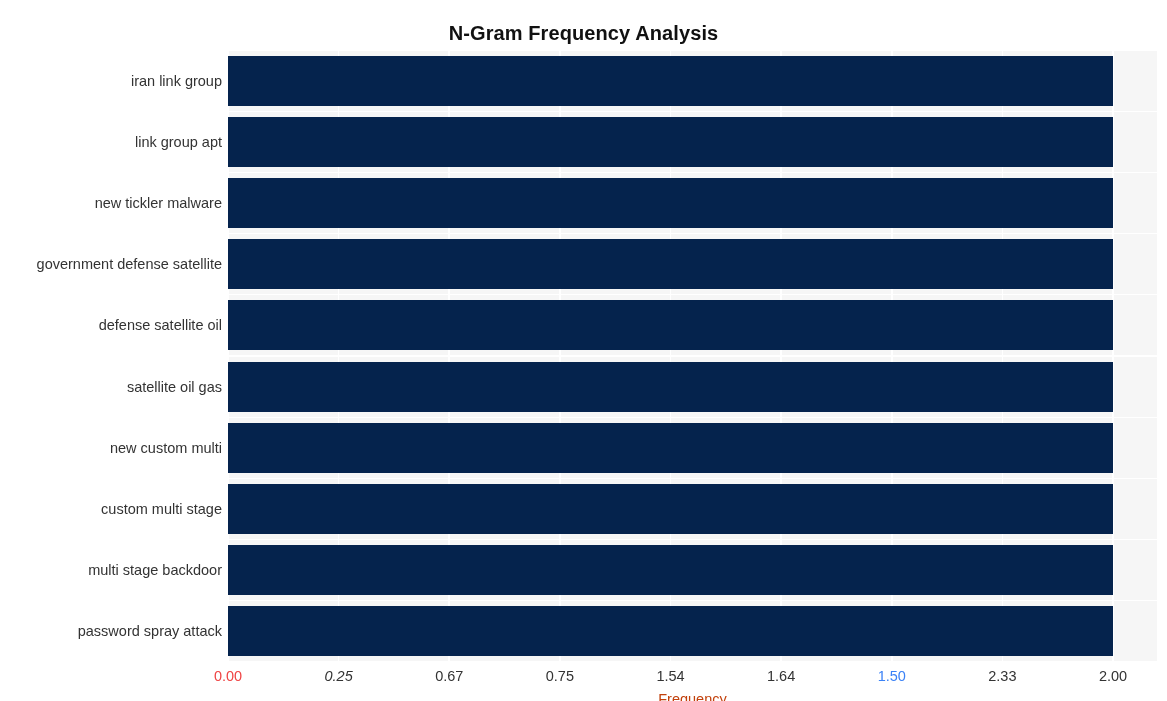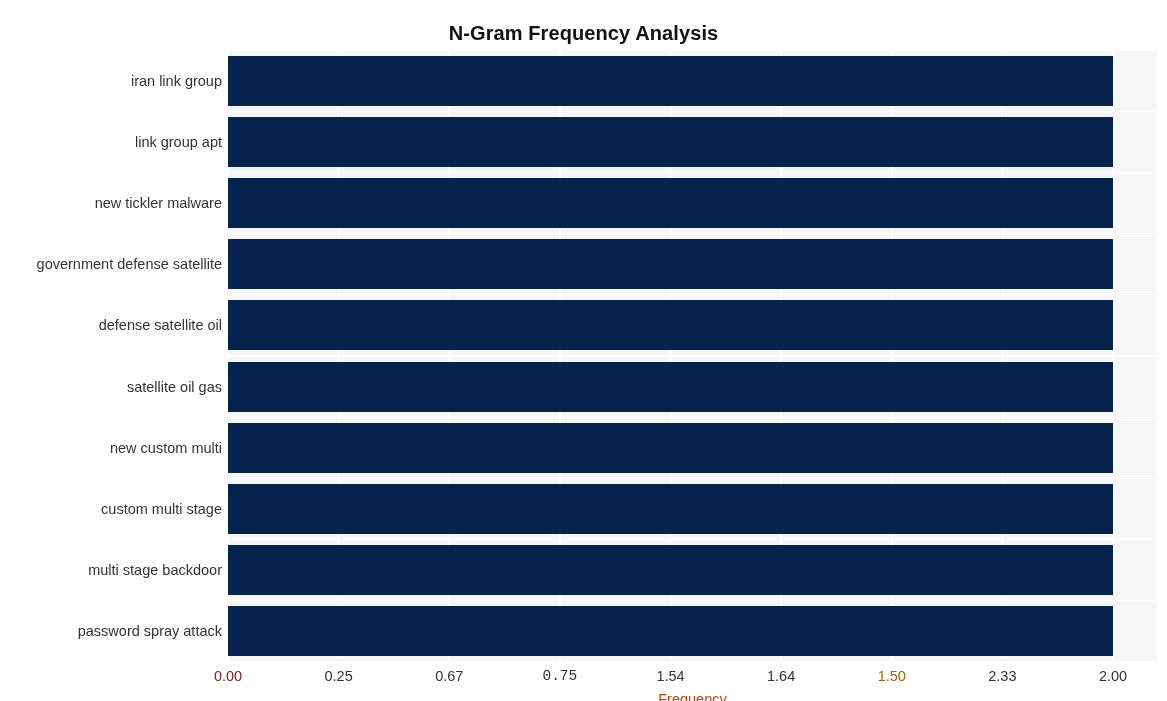--- a/index.html
+++ b/index.html
@@ -157,26 +157,26 @@
       <div class="ytick" style="top: 187px; color: rgb(51, 51, 51);">new tickler malware</div>
       <div class="ytick" style="top: 248.2px; color: rgb(51, 51, 51);">government defense satellite</div>
       <div class="ytick" style="top: 309.4px; color: rgb(51, 51, 51);">defense satellite oil</div>
       <div class="ytick" style="top: 370.6px; color: rgb(51, 51, 51);">satellite oil gas</div>
       <div class="ytick" style="top: 431.8px; color: rgb(51, 51, 51);">new custom multi</div>
       <div class="ytick" style="top: 493px; color: rgb(51, 51, 51);">custom multi stage</div>
       <div class="ytick" style="top: 554.2px; color: rgb(51, 51, 51);">multi stage backdoor</div>
       <div class="ytick" style="top: 615.4px; color: rgb(51, 51, 51);">password spray attack</div>
     </div>
   <div id="xtick-layer">
-      <div class="xtick" style="left: 228px; color: #7f1d1d;">0.00</div>
-      <div class="xtick" style="left: 338.625px; color: rgb(51, 51, 51);">0.25</div>
+      <div class="xtick" style="left: 228px; color: #ef4444;">0.00</div>
+      <div class="xtick" style="left: 338.625px; color: rgb(51, 51, 51); font-style: italic;">0.25</div>
       <div class="xtick" style="left: 449.25px; color: rgb(51, 51, 51);">0.67</div>
-      <div class="xtick" style="left: 559.875px; color: rgb(51, 51, 51); font-family: Liberation Mono, monospace;">0.75</div>
+      <div class="xtick" style="left: 559.875px; color: rgb(51, 51, 51);">0.75</div>
       <div class="xtick" style="left: 670.5px; color: rgb(51, 51, 51);">1.54</div>
       <div class="xtick" style="left: 781.125px; color: rgb(51, 51, 51);">1.64</div>
-      <div class="xtick" style="left: 891.75px; color: #a16207;">1.50</div>
+      <div class="xtick" style="left: 891.75px; color: #3b82f6;">1.50</div>
       <div class="xtick" style="left: 1002.38px; color: rgb(51, 51, 51);">2.33</div>
       <div class="xtick" style="left: 1113px; color: rgb(51, 51, 51);">2.00</div>
     </div>
 
   <div id="xaxis-label" style="color: #c2410c;">Frequency</div>
 
 </div>
 
 </body></html>

